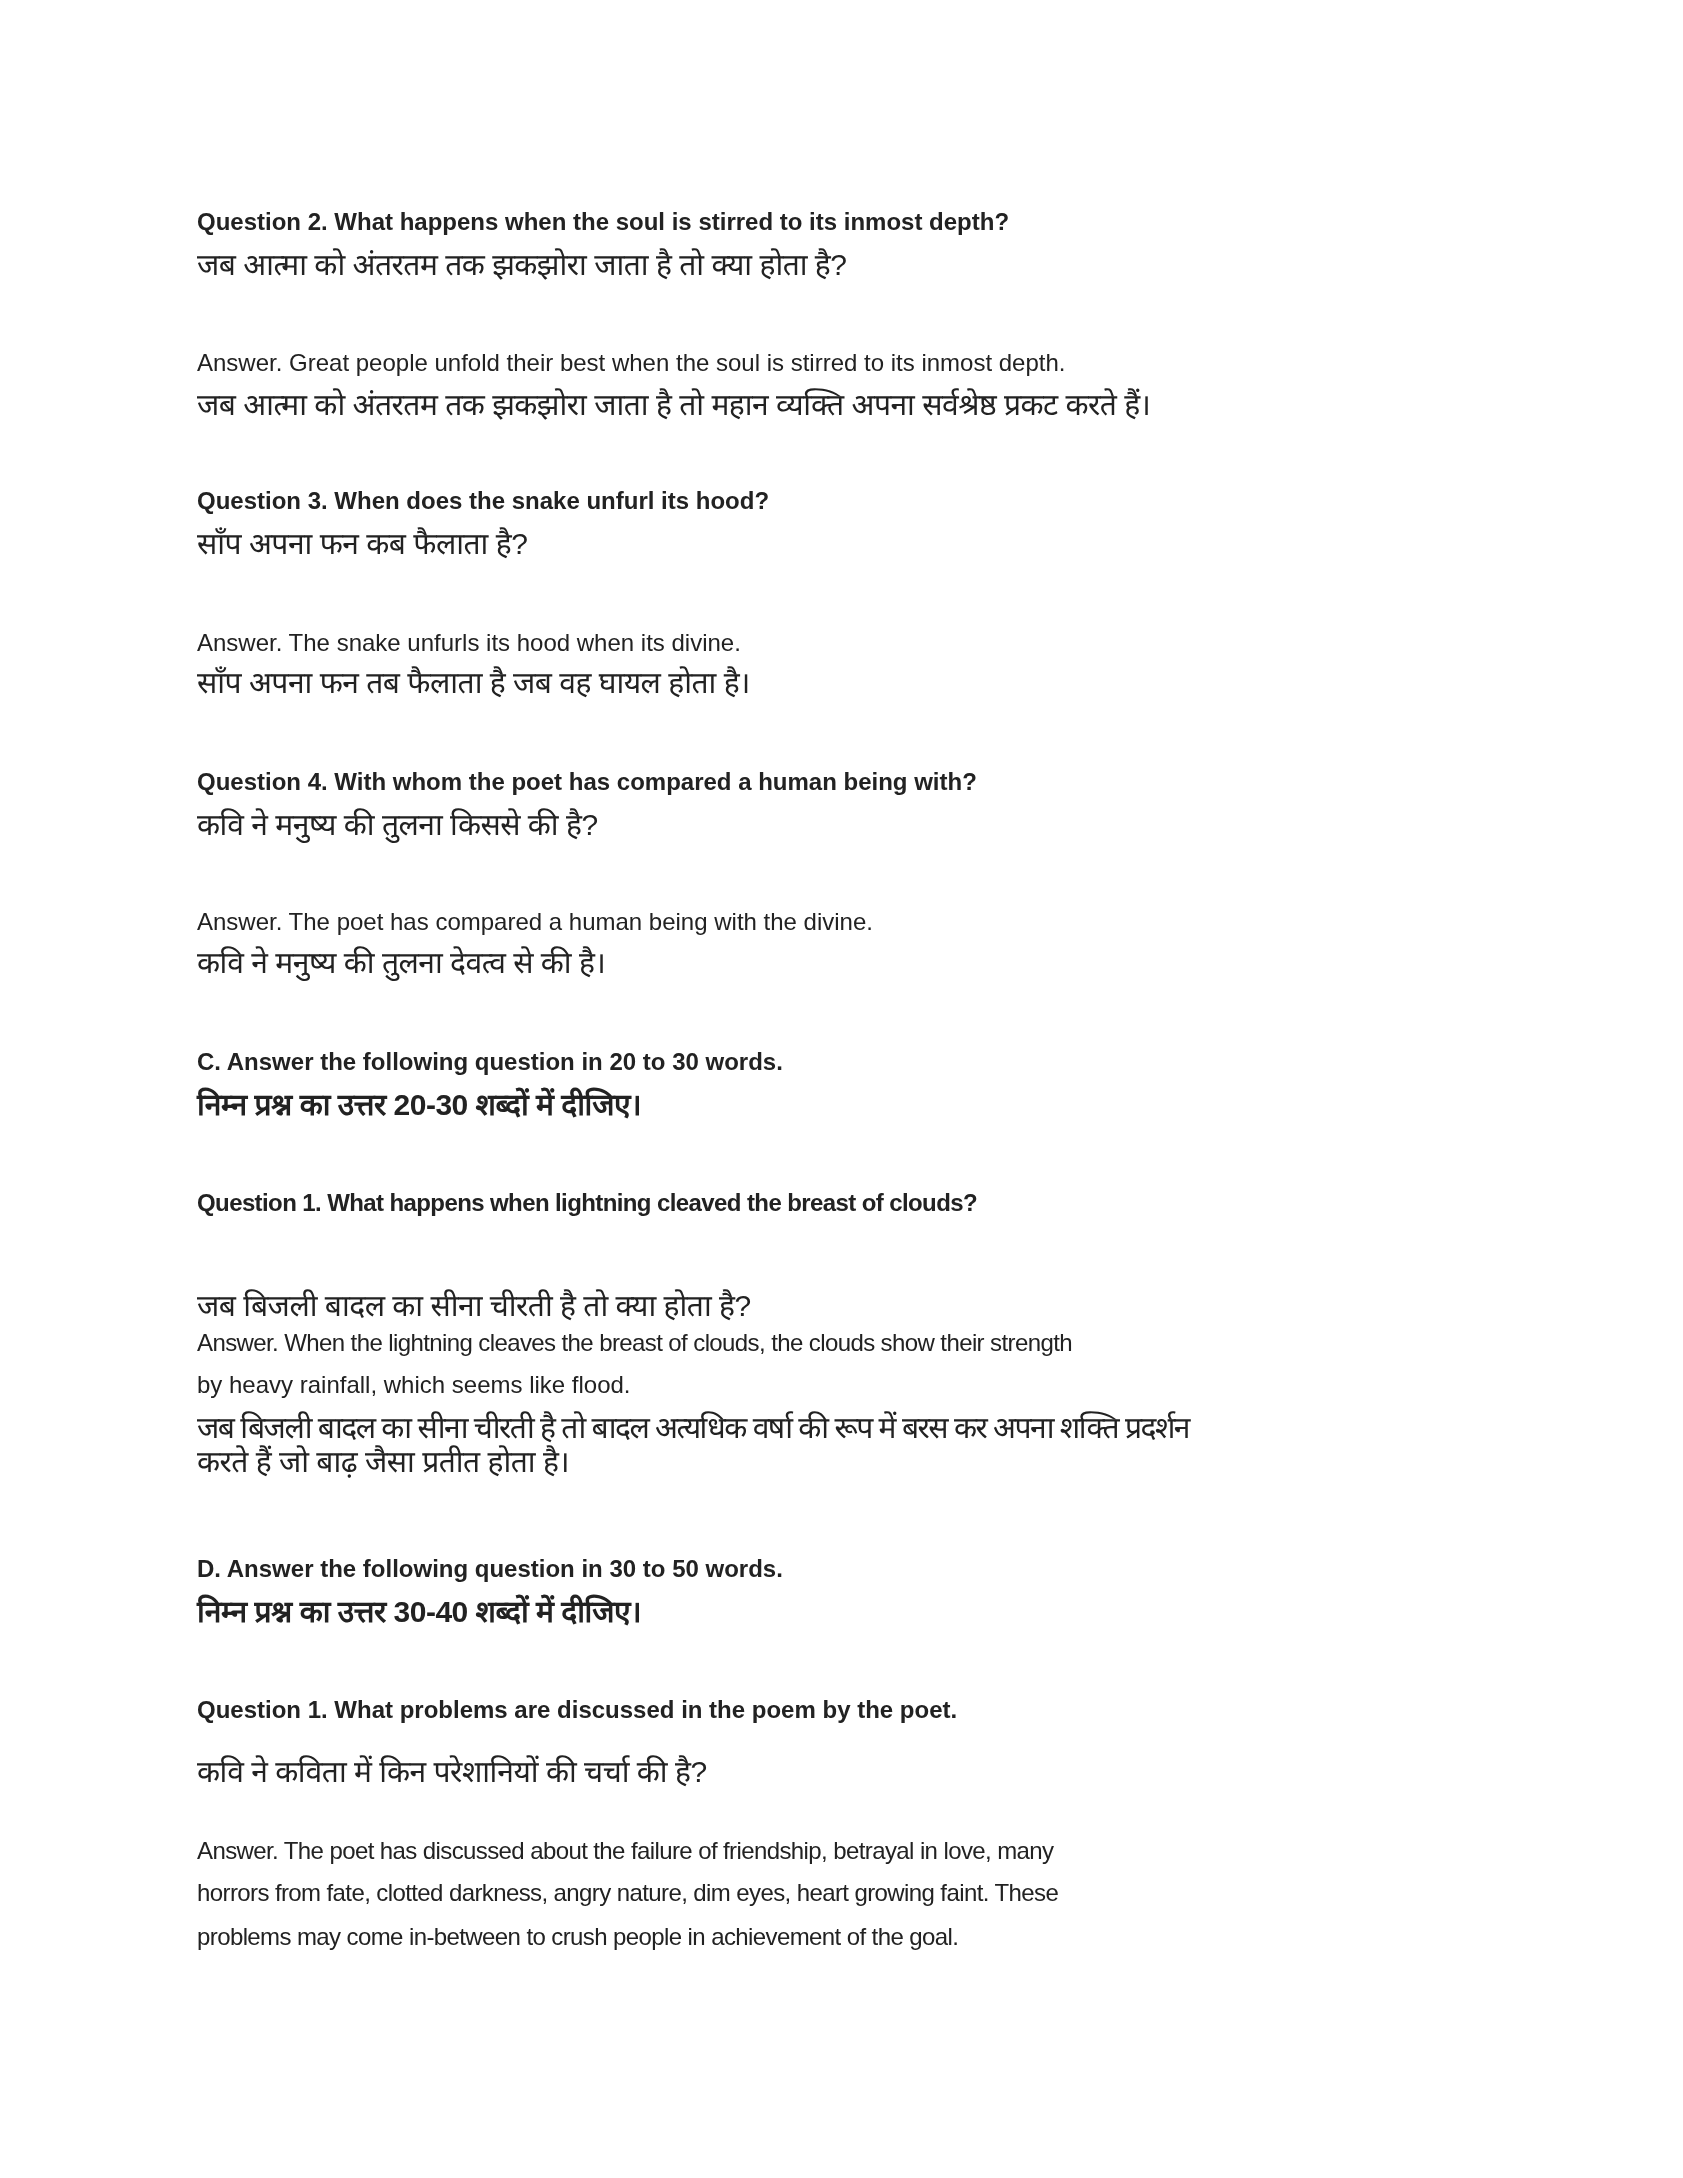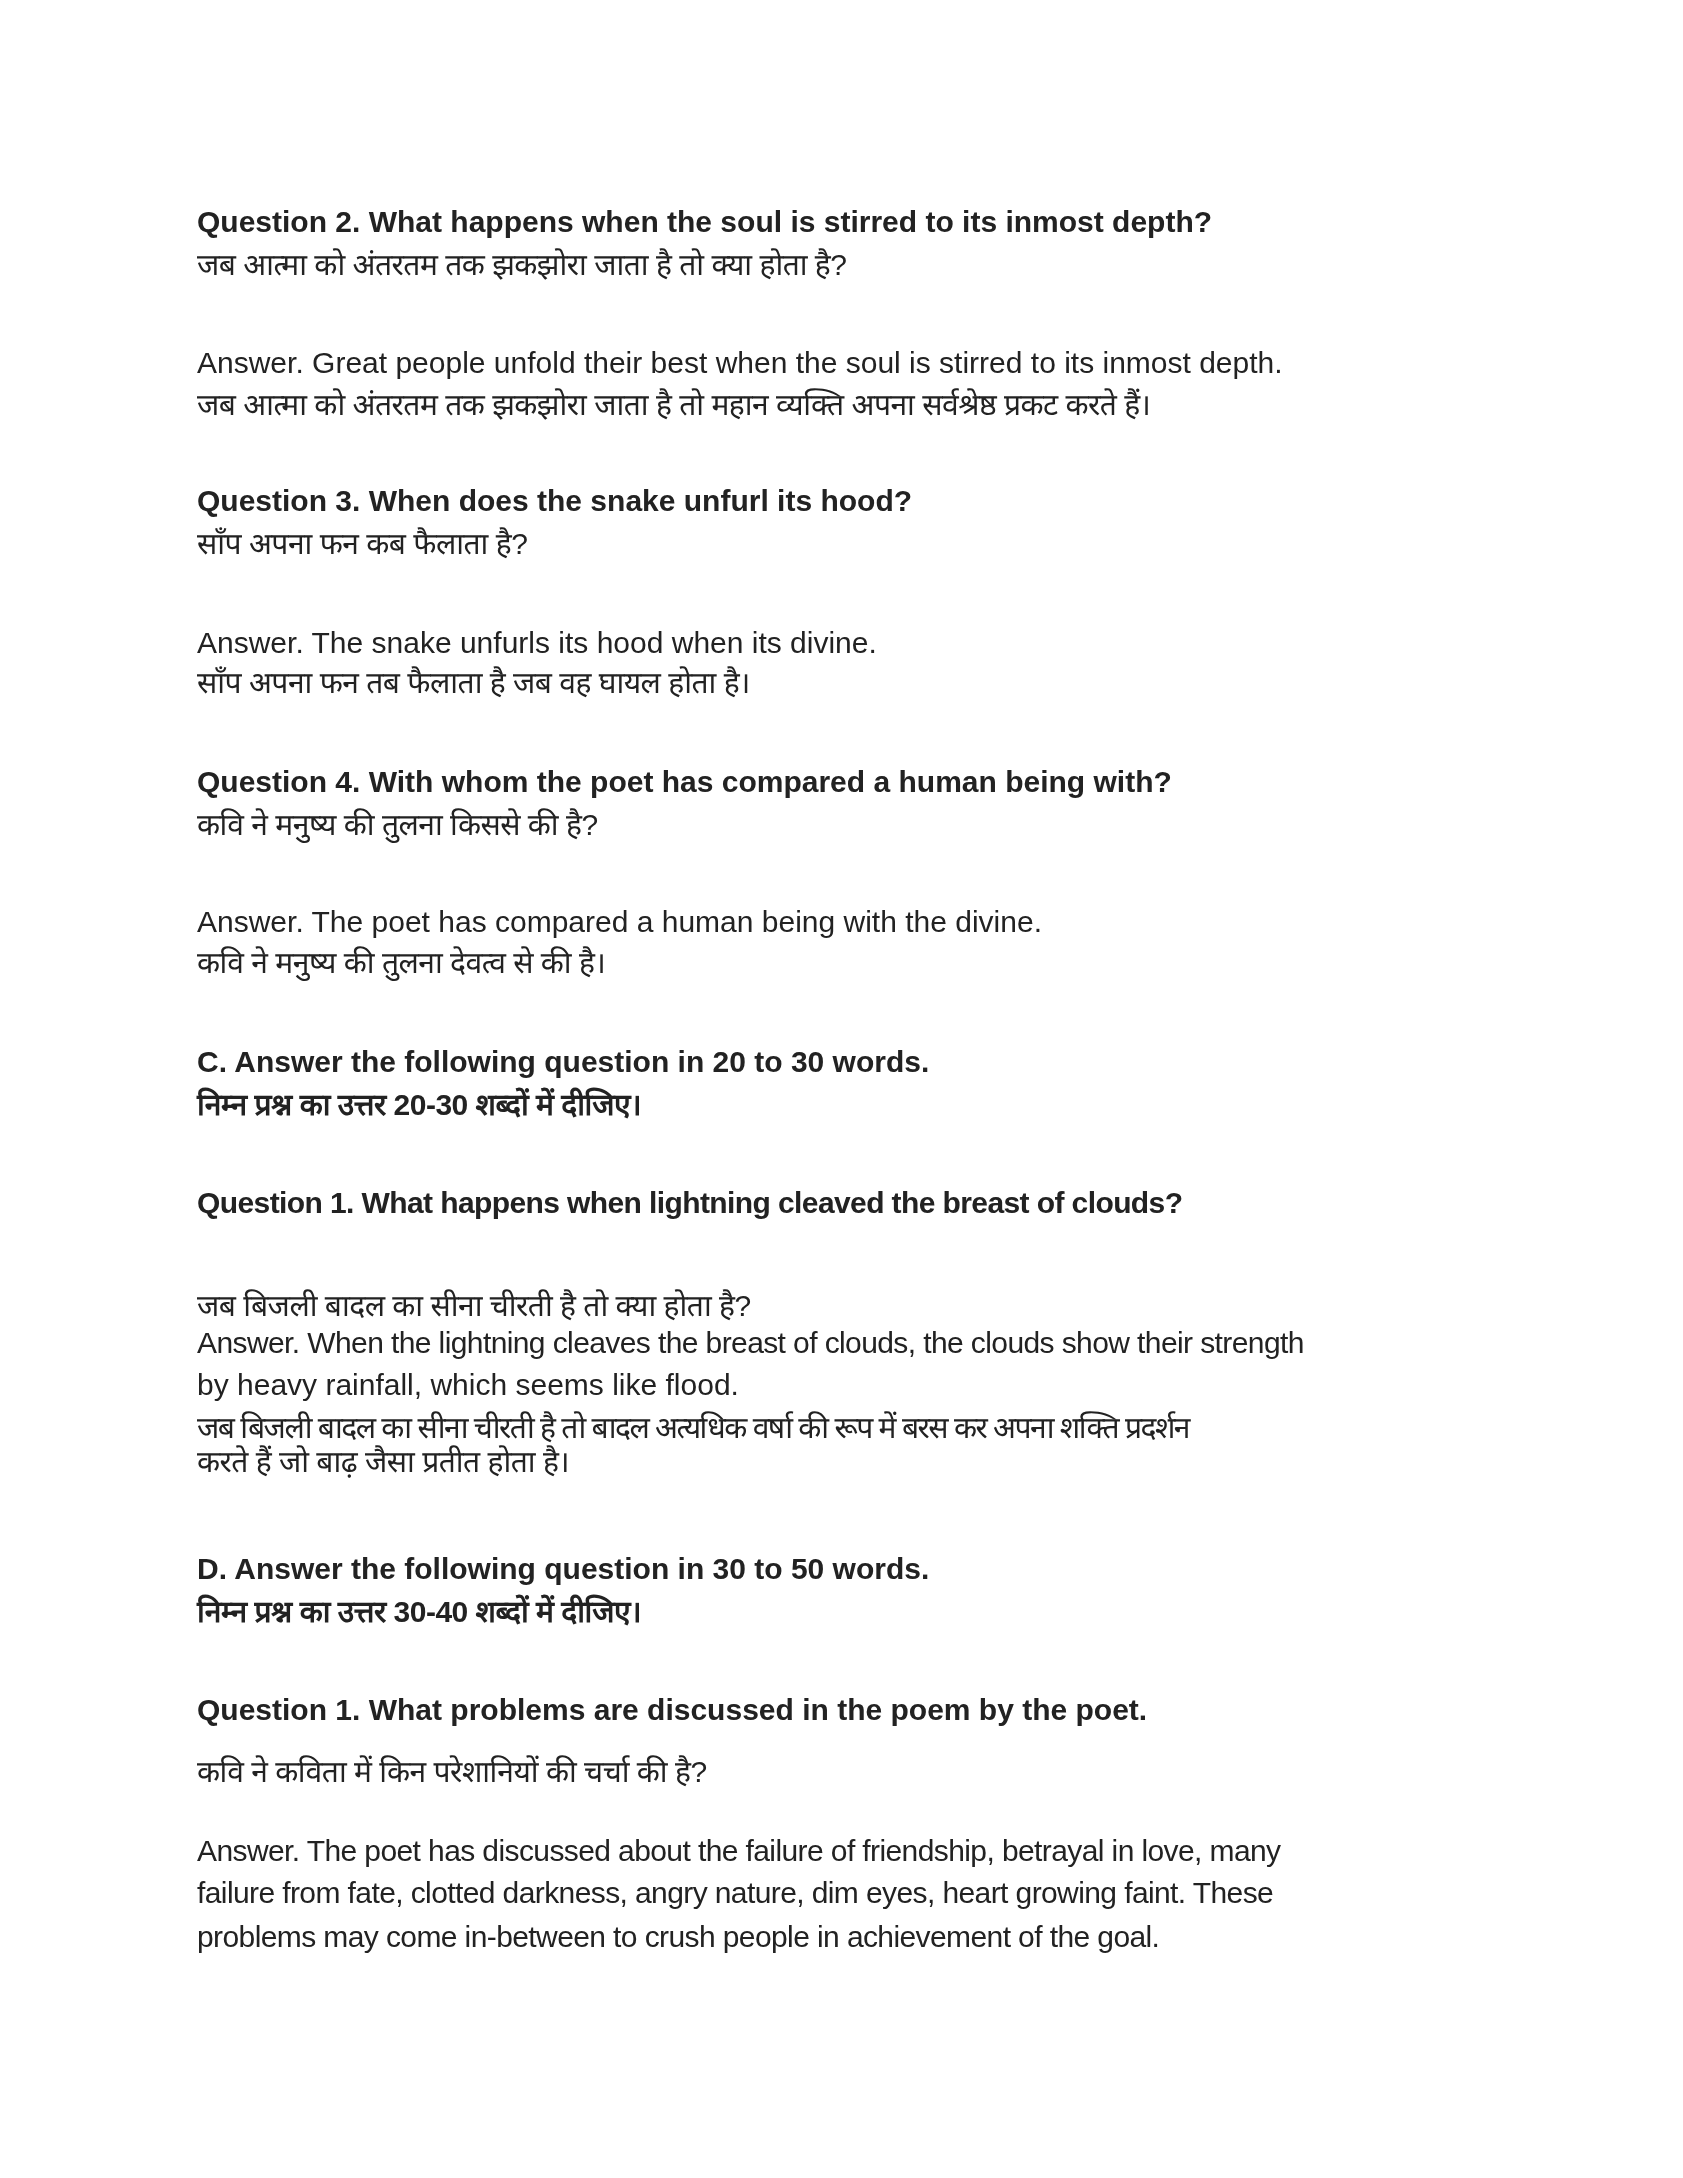--- a/index.html
+++ b/index.html
@@ -1,18 +1,18 @@
 <!DOCTYPE html>
 <html><head>
   <meta charset="utf-8">
   <style>
     html, body { margin: 0; padding: 0; background: #ffffff; }
     body { width: 1683px; height: 2178px; position: relative; overflow: hidden;
            font-family: "Liberation Sans", "DejaVu Sans", sans-serif; color: #222222; }
-    .line { position: absolute; left: 197px; white-space: nowrap; font-size: 30px; line-height: 40px; }
+    .line { position: absolute; left: 197px; white-space: nowrap; font-size: 24px; line-height: 40px; }
     .hi { font-family: Liberation Sans, sans-serif; font-size: 30px; letter-spacing: -0.5px; }
     .b { font-weight: bold; }
     .lbl { font-weight: normal; }
     .narrow { letter-spacing: -0.6px; }
   </style>
 </head>
 <body>
 
 <div id="page">
 
@@ -40,17 +40,17 @@
   <div class="line" style="top:1365px">by heavy rainfall, which seems like flood.</div>
   <div class="line hi" style="top:1408px; letter-spacing:-1.5px">जब बिजली बादल का सीना चीरती है तो बादल अत्यधिक वर्षा की रूप में बरस कर अपना शक्ति प्रदर्शन</div>
   <div class="line hi" style="top:1442px">करते हैं जो बाढ़ जैसा प्रतीत होता है।</div>
 
   <div class="line b" style="top:1549px"><span>D.</span><span> Answer the following question in 30 to 50 words.</span></div>
   <div class="line hi b" style="top:1592px">निम्न प्रश्न का उत्तर 30-40 शब्दों में दीजिए।</div>
 
   <div class="line b" style="top:1690px"><span>Question 1.</span><span> What problems are discussed in the poem by the poet.</span></div>
   <div class="line hi" style="top:1752px">कवि ने कविता में किन परेशानियों की चर्चा की है?</div>
   <div class="line narrow" style="top:1831px"><span class="lbl">Answer.</span><span> The poet has discussed about the failure of friendship, betrayal in love, many</span></div>
-  <div class="line narrow" style="top:1873px">failure from fate, clotted darkness, angry nature, dim eyes, heart growing faint. These</div>
+  <div class="line narrow" style="top:1873px">horrors from fate, clotted darkness, angry nature, dim eyes, heart growing faint. These</div>
   <div class="line narrow" style="top:1917px">problems may come in-between to crush people in achievement of the goal.</div>
 
 </div>
 
 
 </body></html>

